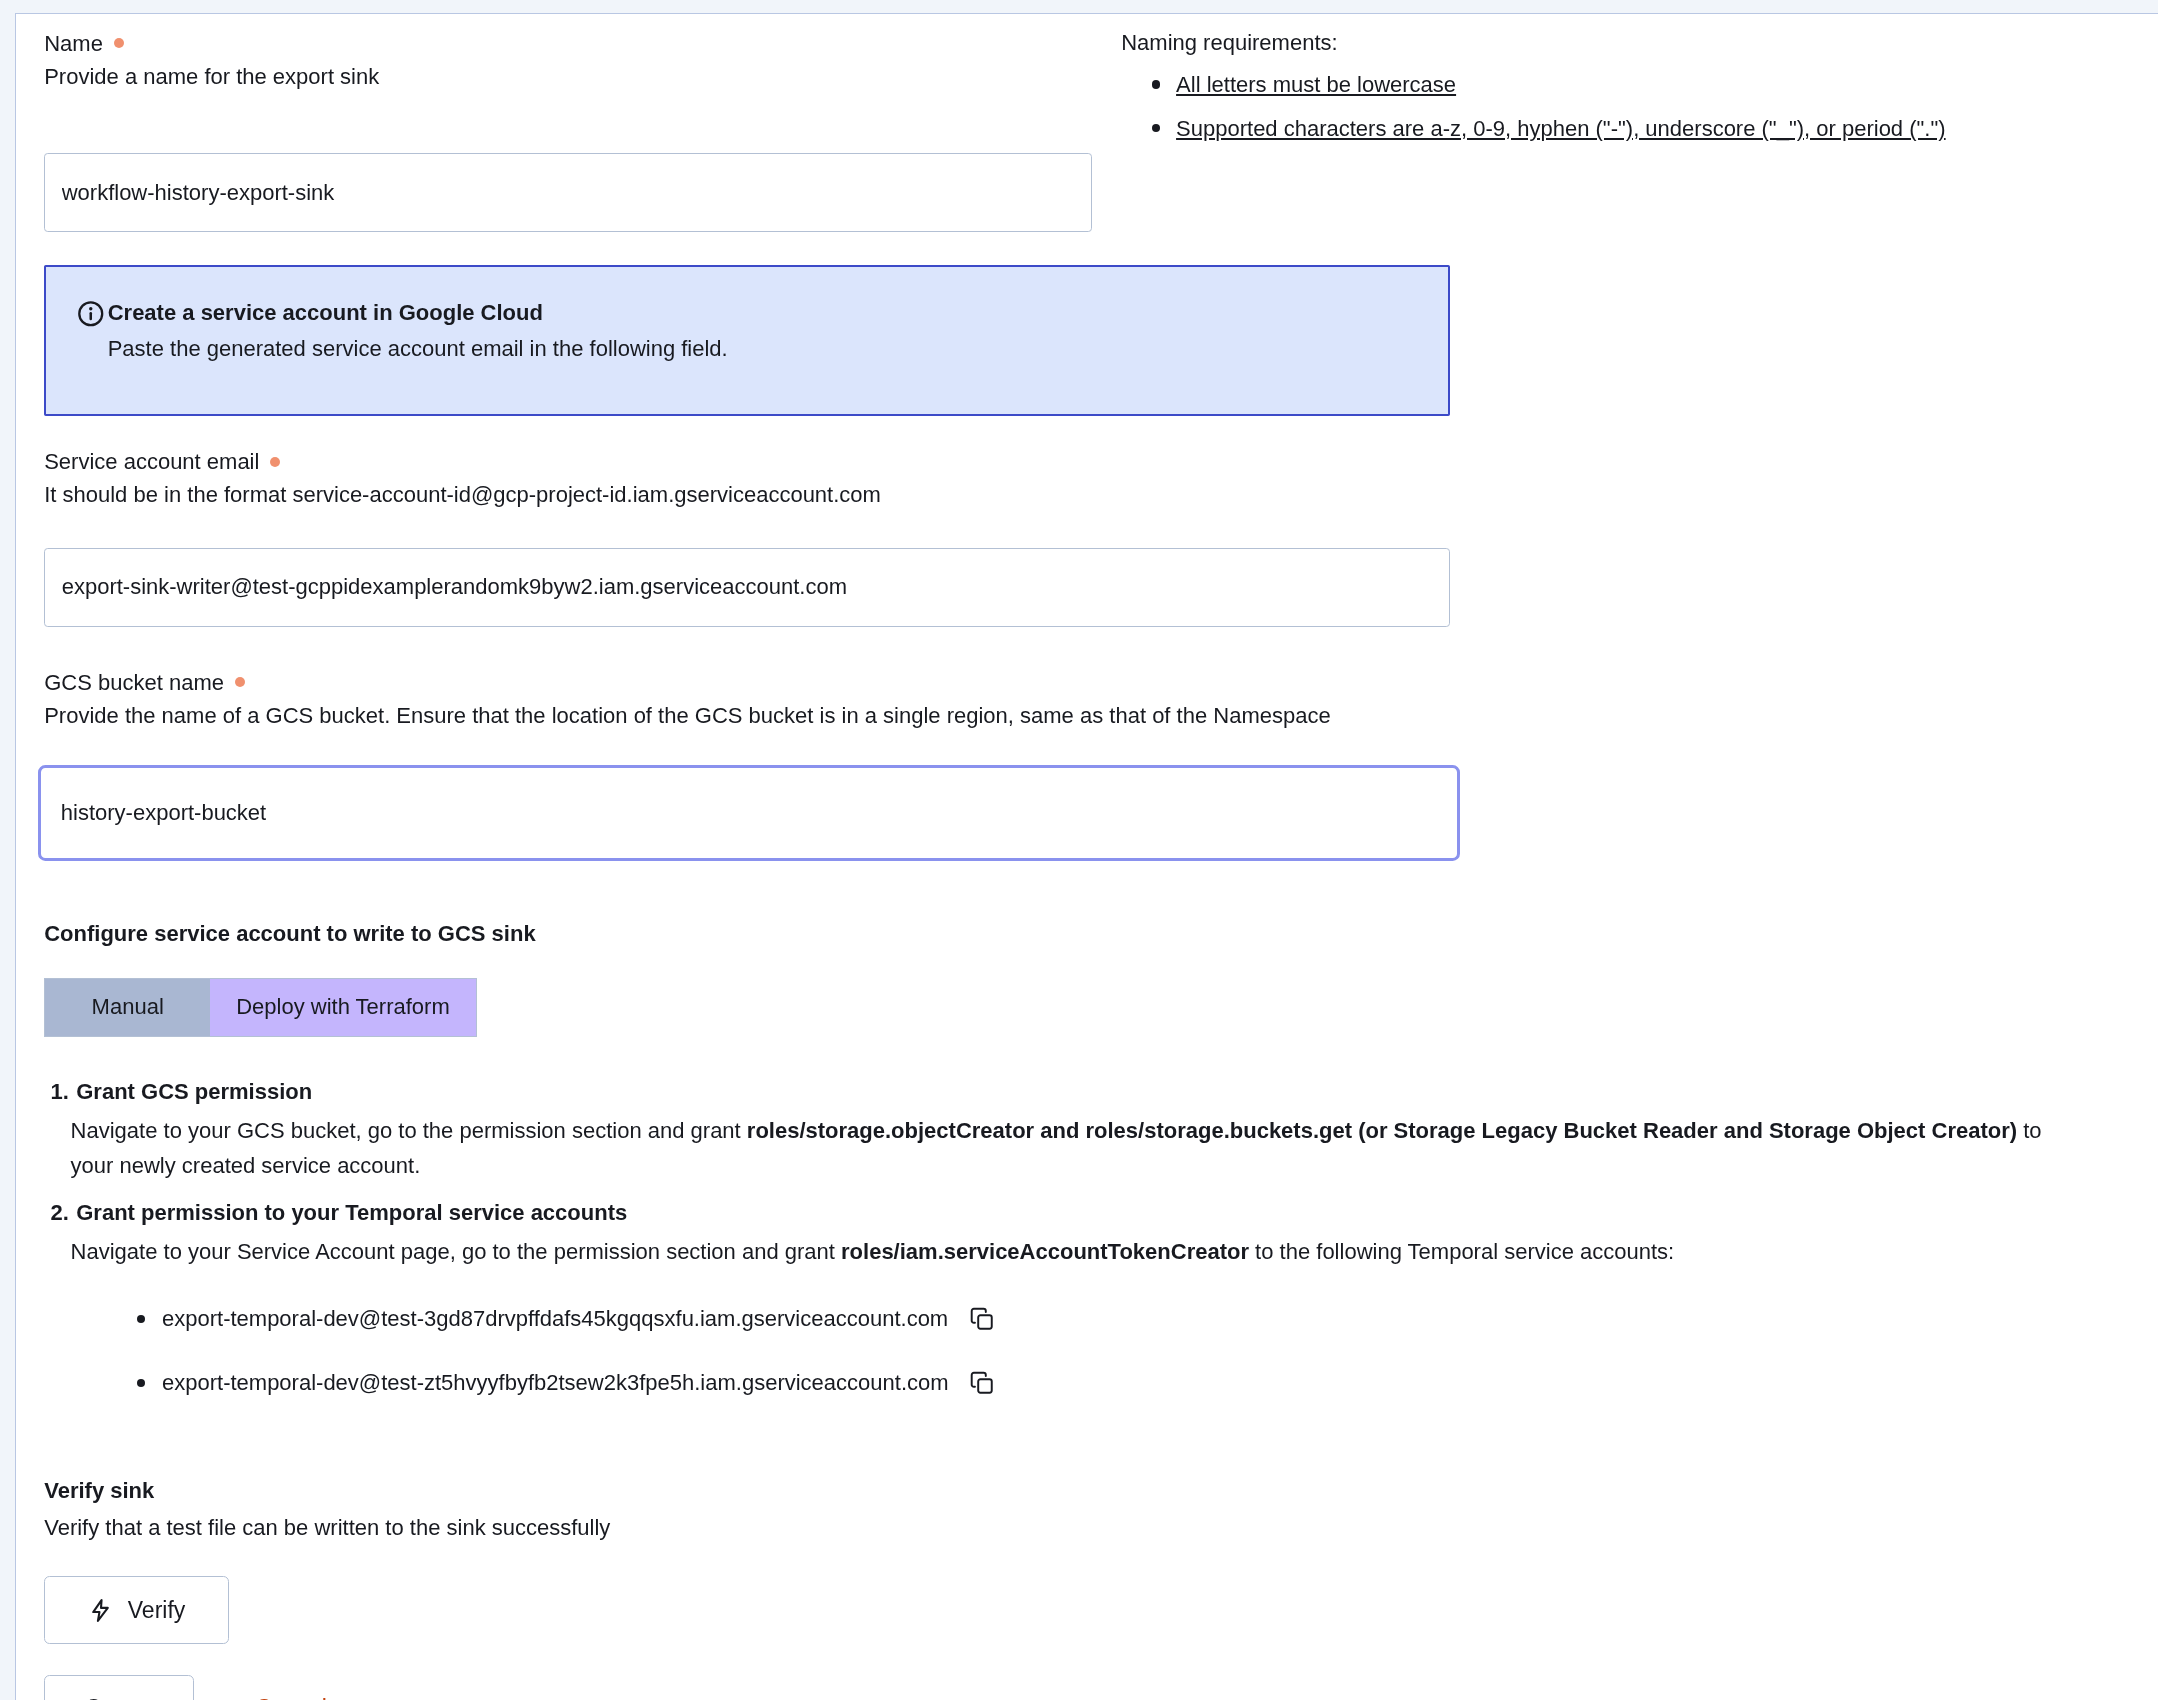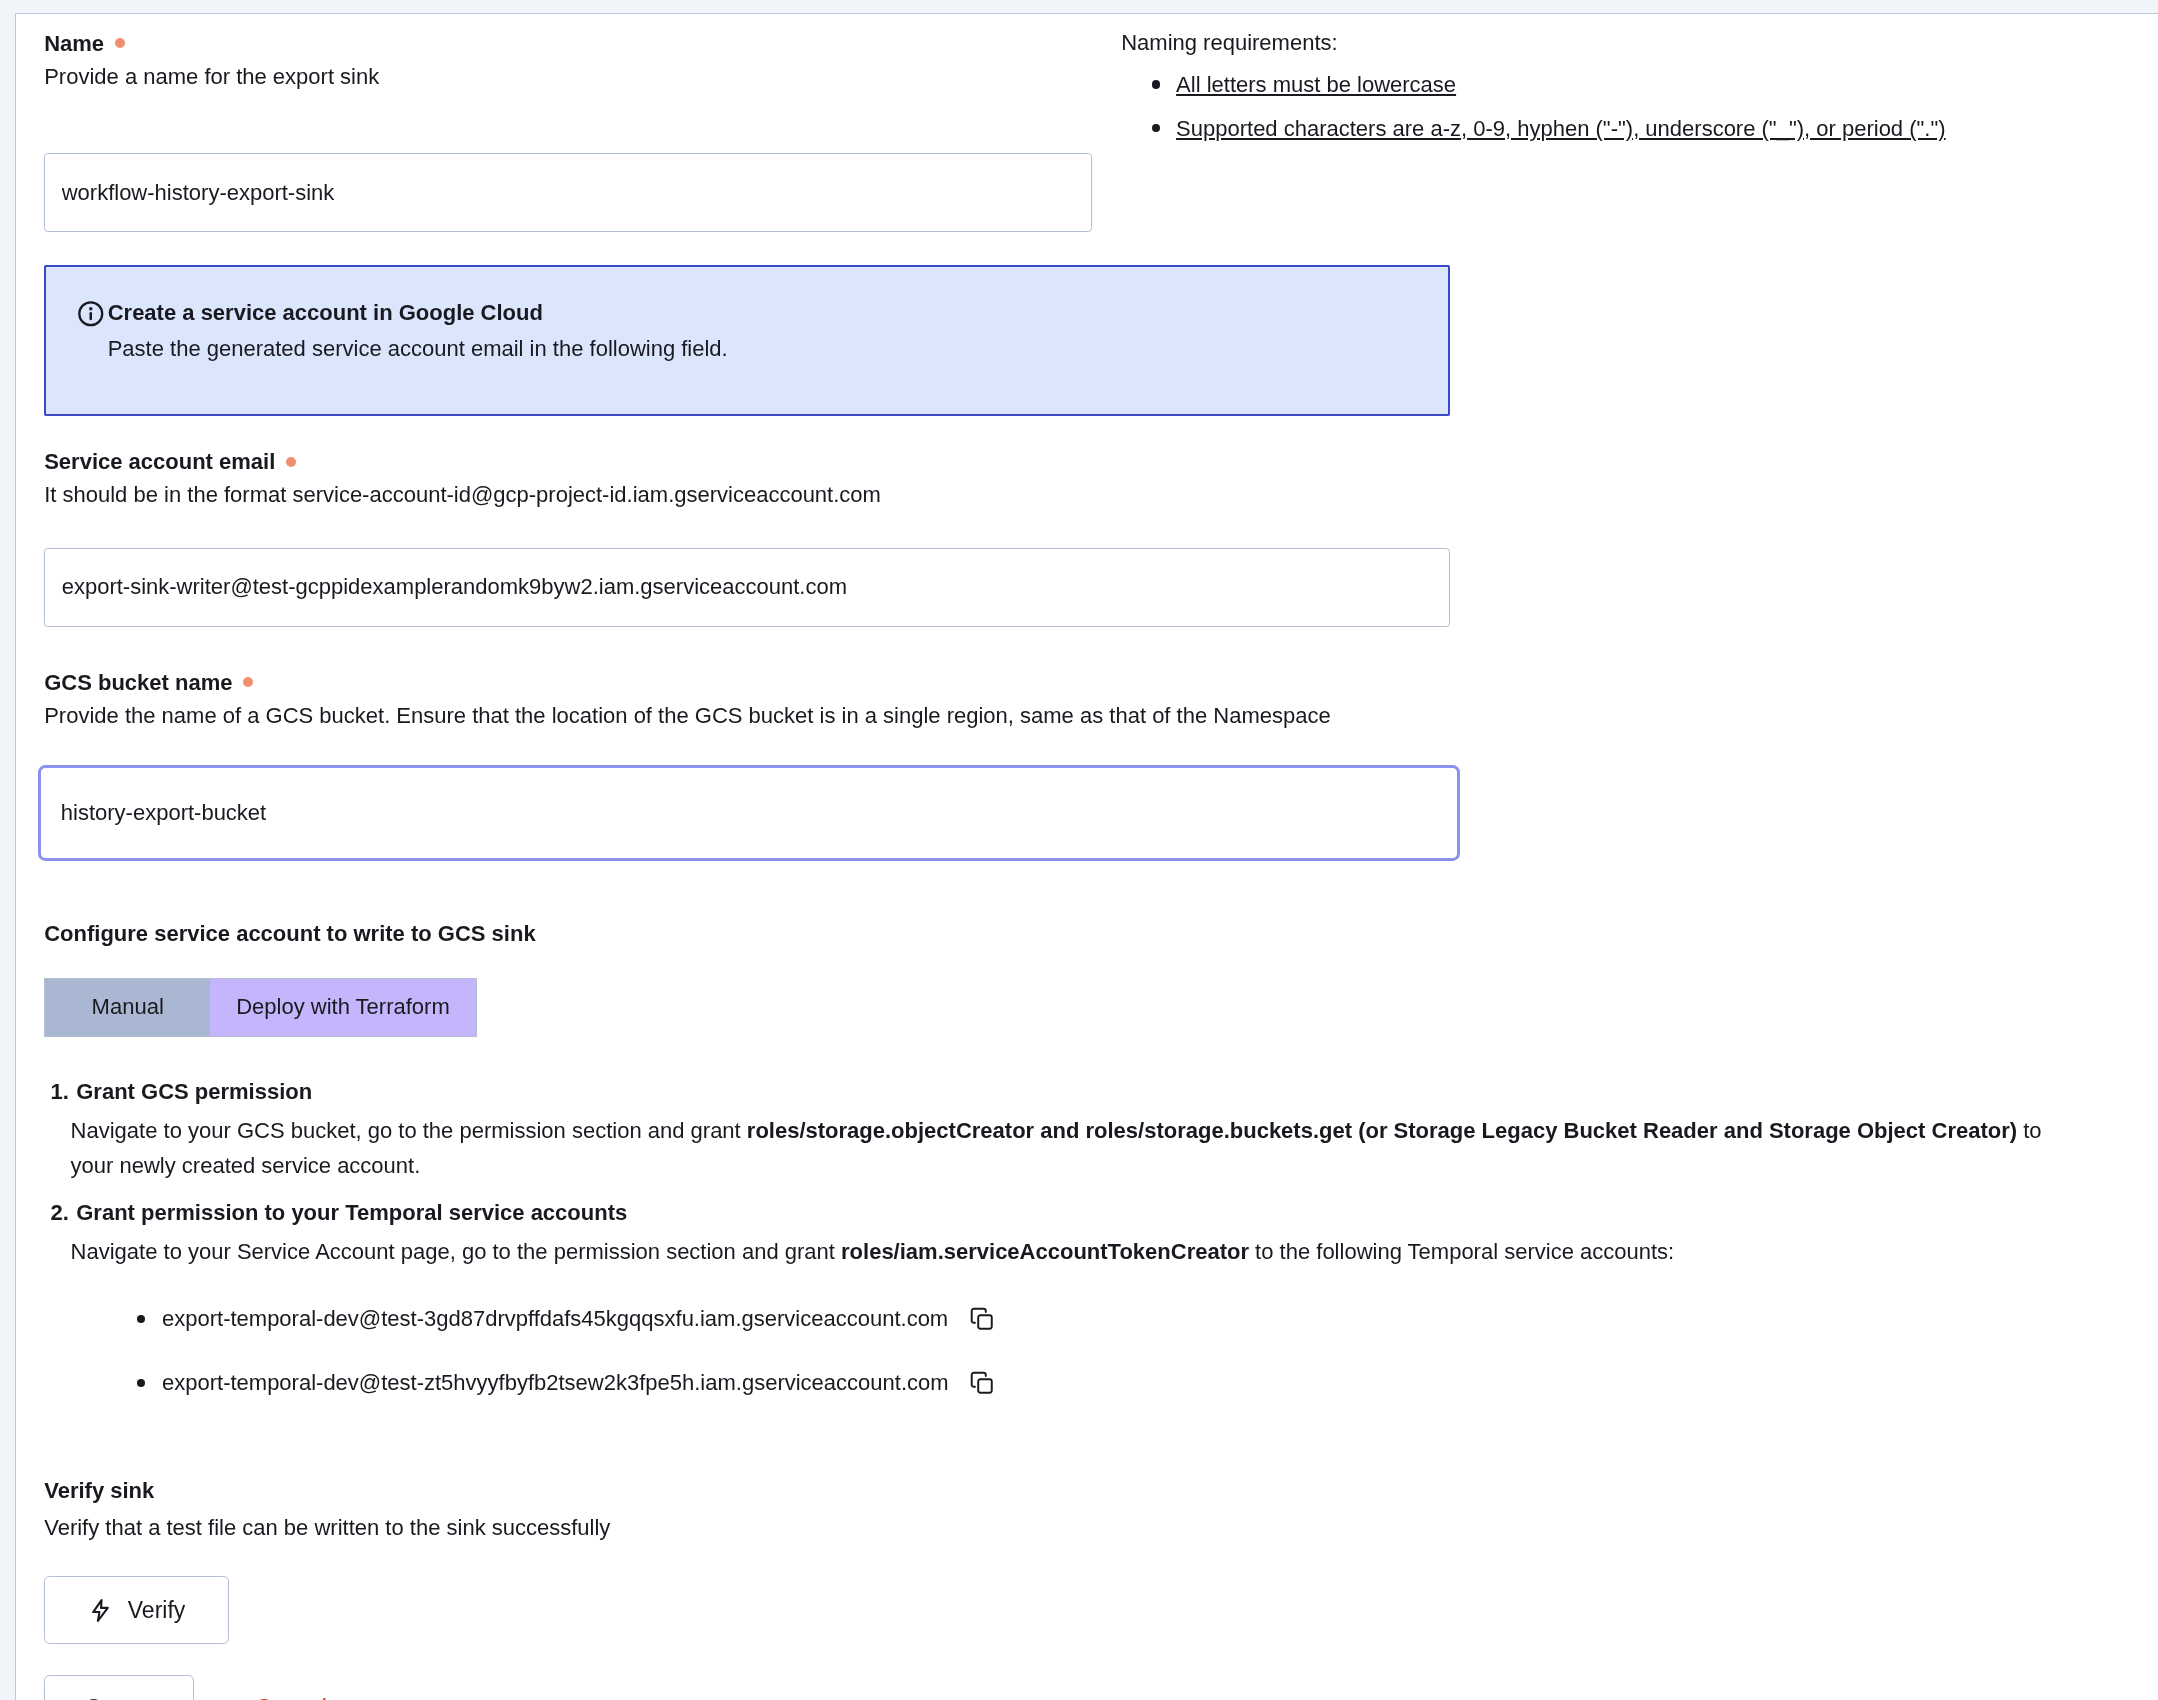--- a/index.html
+++ b/index.html
@@ -16,21 +16,21 @@
     box-sizing:border-box;
     background:#ffffff;
     border-top:1.8px solid var(--card-border,#b9c7e3);
     border-left:1.8px solid var(--card-border,#b9c7e3);
     padding:15.6px 27.5px 0 28.5px;
   }
   .row-top{display:flex;align-items:flex-start;}
   .col-left{width:1048px;flex:0 0 auto;}
   .col-right{margin-left:29px;width:1038px;flex:0 0 auto;}
 
-  .field-label{font-weight:bold;line-height:27.5px;display:flex;align-items:center;}
+  .field-label{font-weight:normal;line-height:27.5px;display:flex;align-items:center;}
   .req-dot{
     display:inline-block;width:10px;height:10px;border-radius:50%;
     background:var(--required-dot,#f0906e);margin-left:11px;flex:0 0 auto;
   }
   .field-help{margin-top:5.5px;line-height:27.5px;}
 
   .text-input{
     display:block;box-sizing:border-box;
     height:79px;width:100%;
     border:1.8px solid var(--input-border,#b3c0d4);

